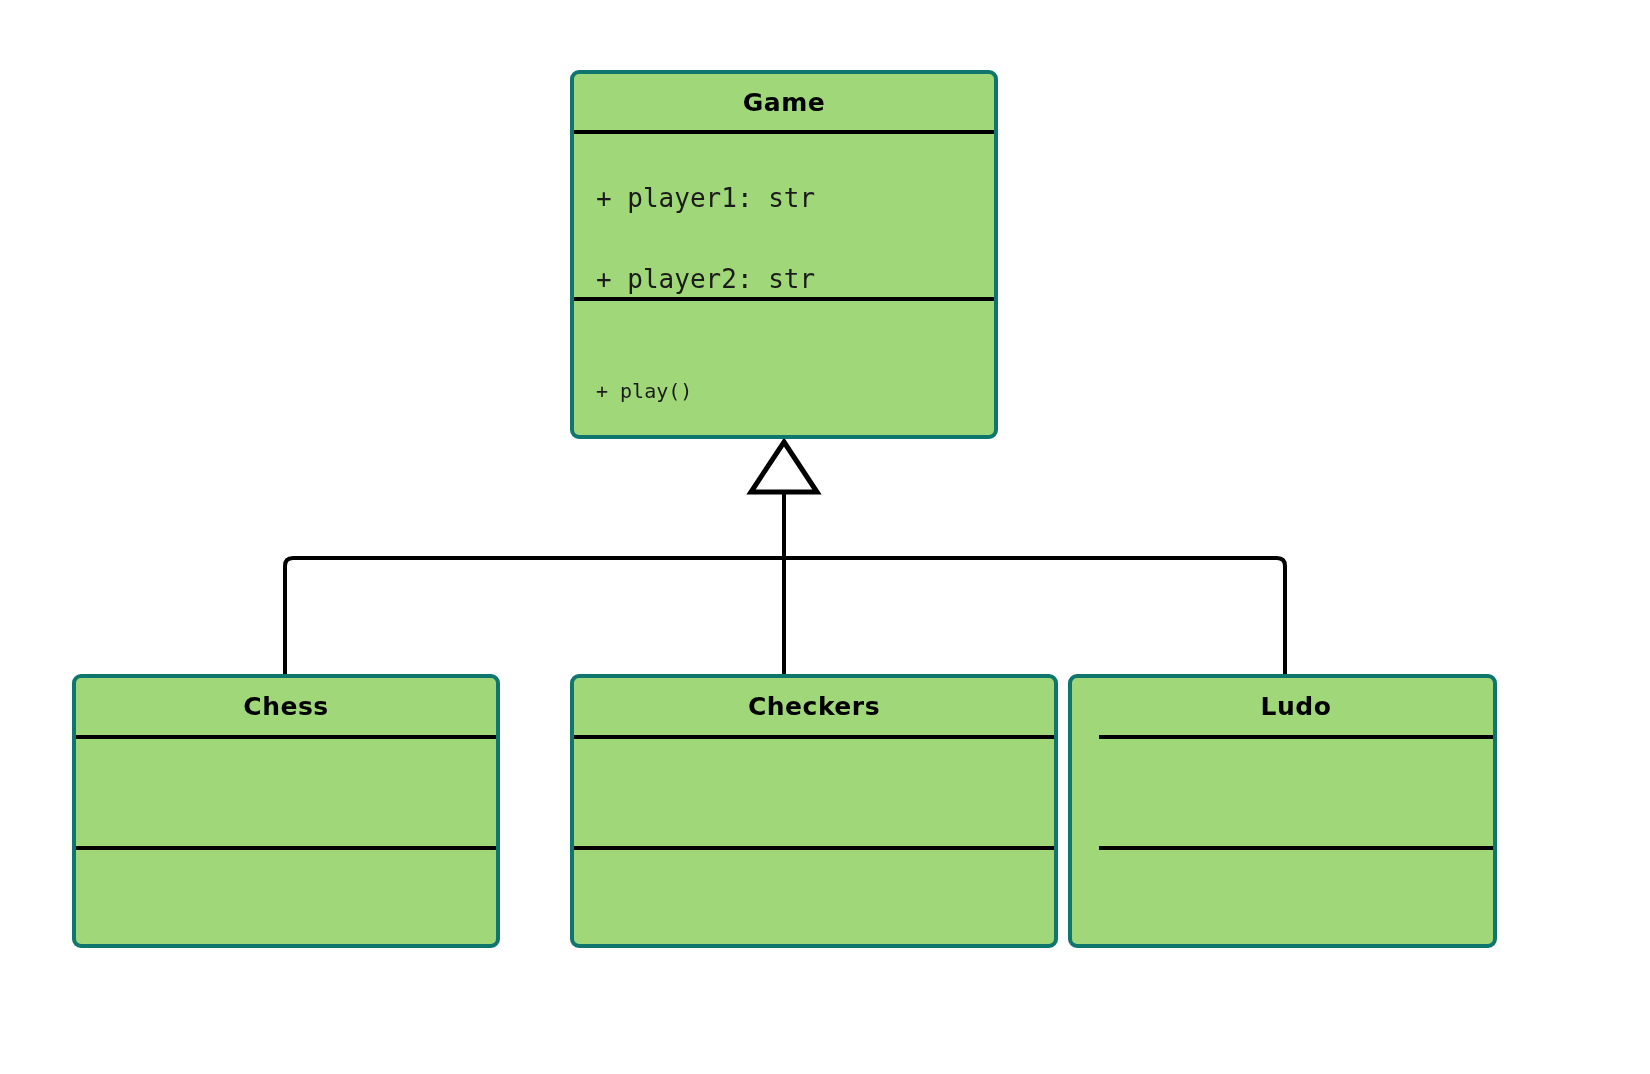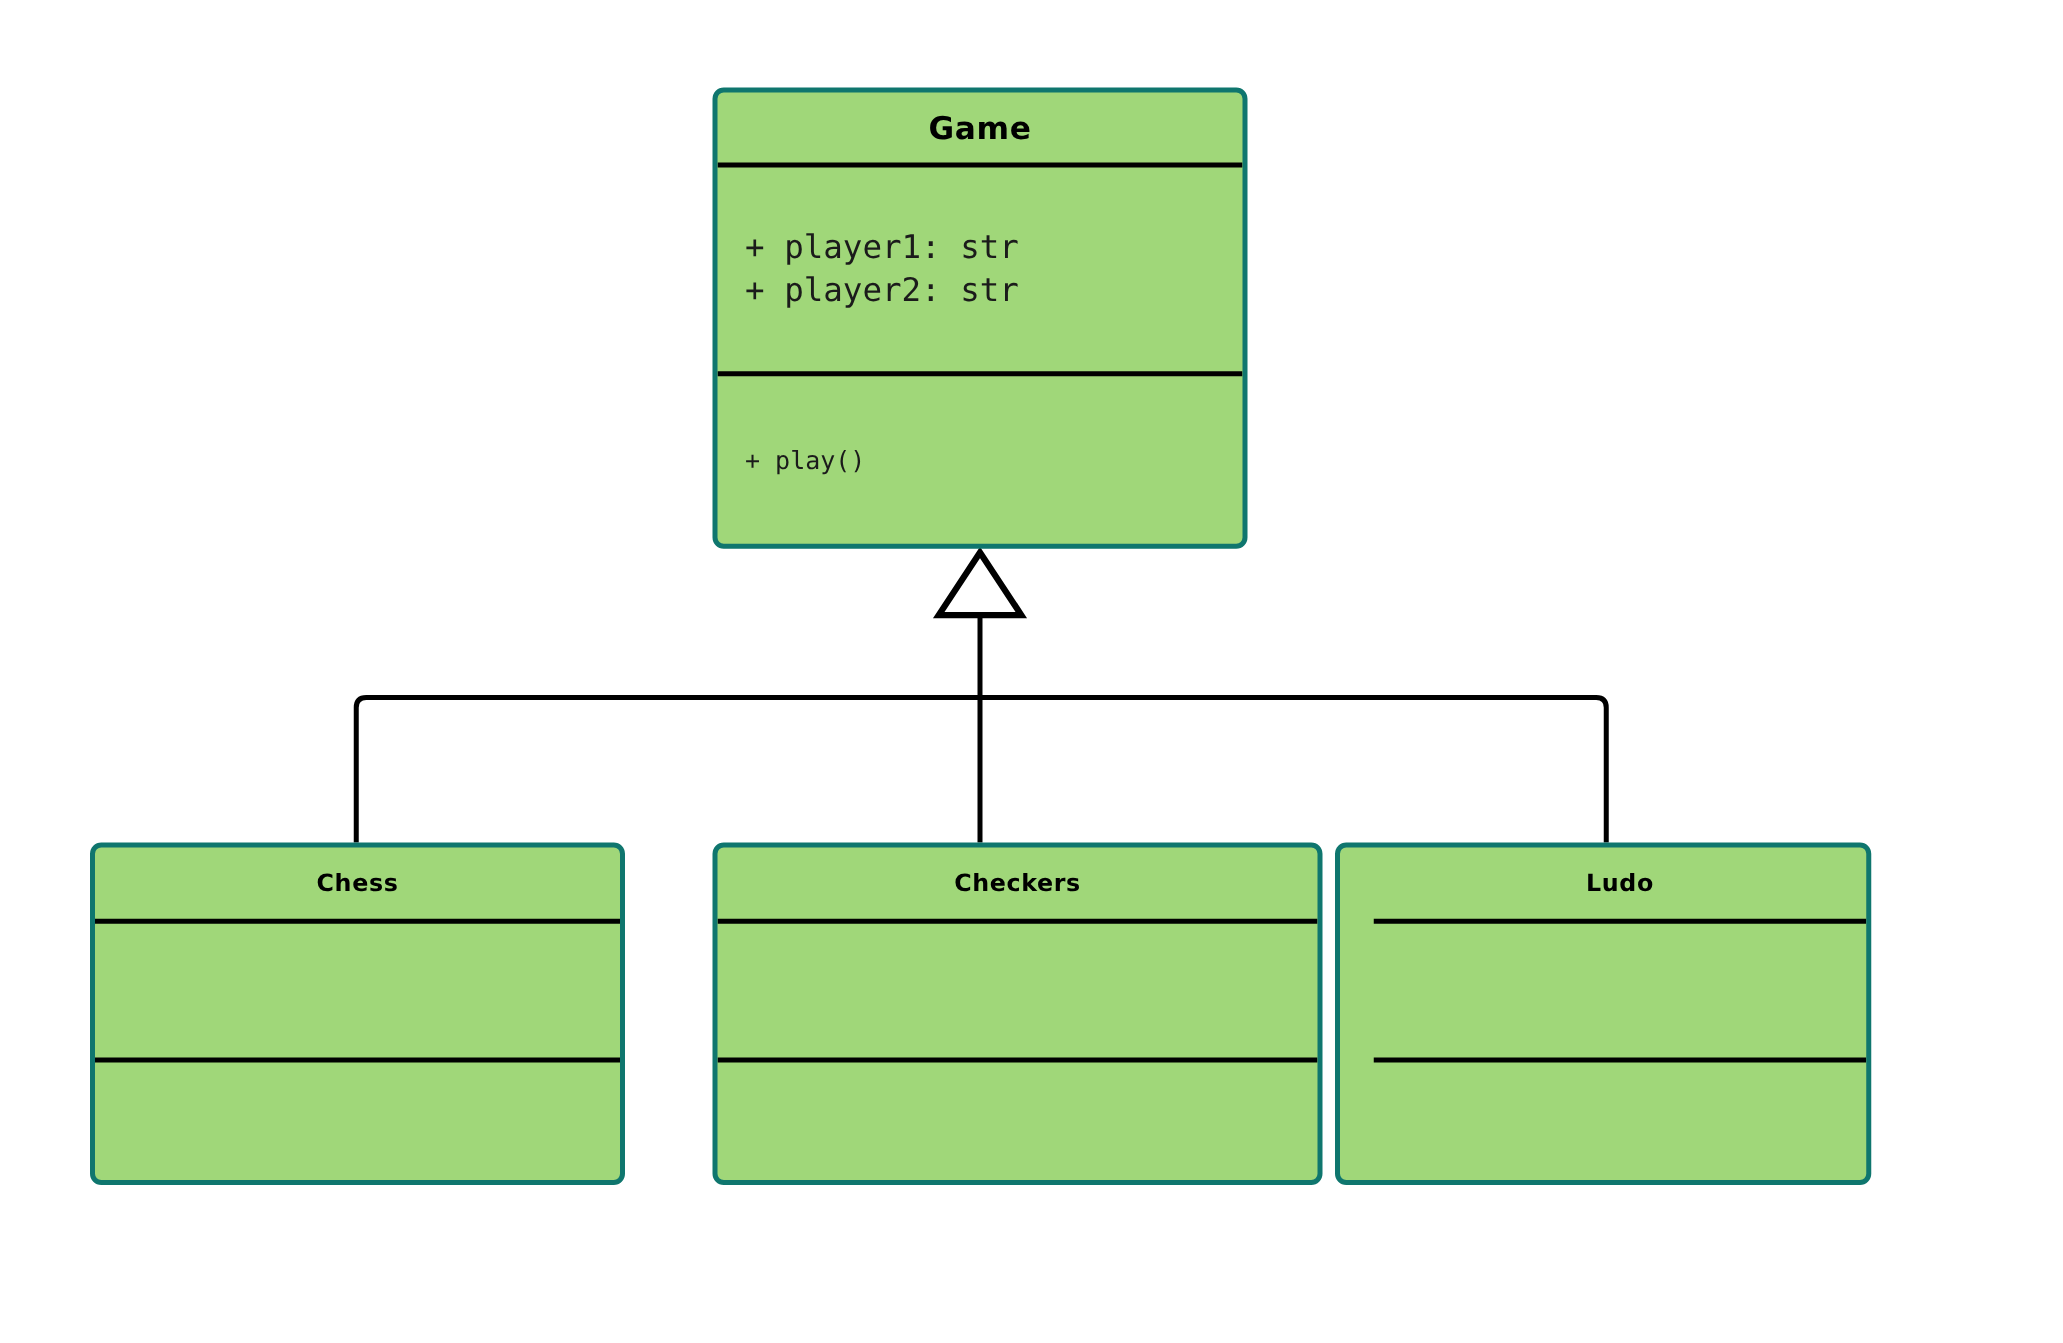--- a/index.html
+++ b/index.html
@@ -58,20 +58,21 @@
     display: flex;
     flex-direction: column;
     justify-content: center;
     font-family: "DejaVu Sans Mono", "Liberation Mono", monospace;
     color: #1b1b1b;
     padding: 0 22px;
   }
   .uml-member {
     white-space: pre;
     line-height: 1.34;
+    margin-top: 46px;
   }
 
   
   #class-game {
     left: 570px;
     top: 70px;
     width: 428px;
     height: 369px;
   }
   #class-game .uml-title {
@@ -87,21 +88,21 @@
     font-size: 20px;
   }
 
   
   .uml-sub {
     top: 674px;
     height: 274px;
   }
   .uml-sub .uml-title {
     height: 57px;
-    font-size: 19px;
+    font-size: 25px;
   }
   .uml-sub .attrs {
     height: 107px;
   }
   .uml-sub .methods {
     flex: 1 1 auto;
   }
   #class-chess   { left: 72px;   width: 428px; }
   #class-checkers{ left: 570px;  width: 488px; }
   #class-ludo    { left: 1068px; width: 429px; padding-left: 27px; }

